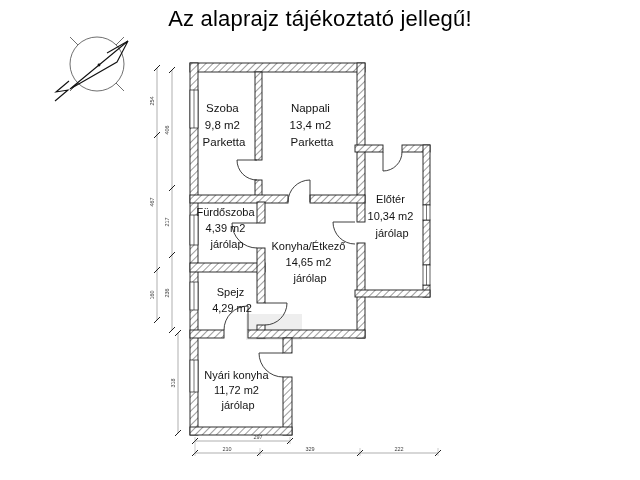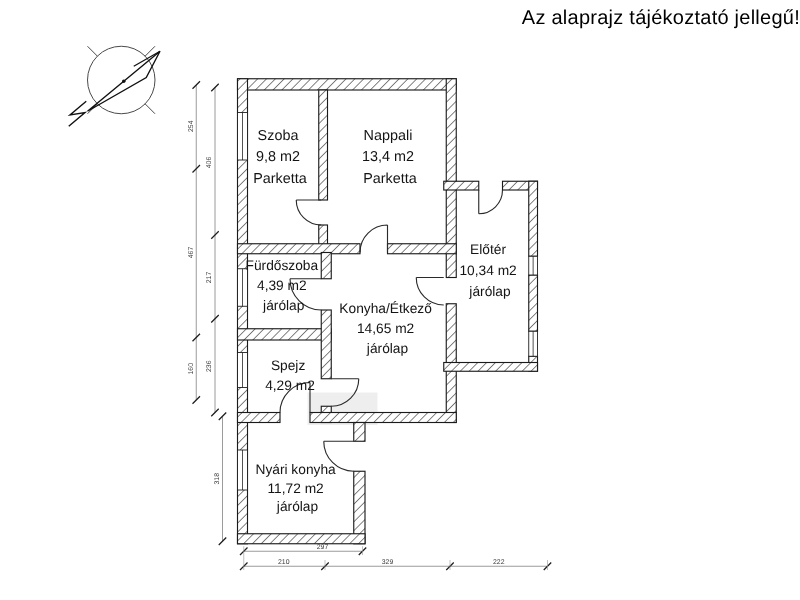--- a/index.html
+++ b/index.html
@@ -1,19 +1,19 @@
 <!DOCTYPE html>
 <html><head>
 <meta charset="utf-8">
 <style>
   html,body{margin:0;padding:0;background:#ffffff;}
   .stage{position:relative;width:640px;height:480px;background:#ffffff;overflow:hidden;
          font-family:"Liberation Sans",sans-serif;}
-  .title{position:absolute;top:6px;left:0;width:640px;text-align:right;
-         font-size:16px;color:#000;letter-spacing:0.2px;}
+  .title{position:absolute;top:6px;left:0;width:640px;text-align:center;
+         font-size:22px;color:#000;letter-spacing:0.2px;}
   svg{position:absolute;left:0;top:0;}
   .room-label{font-family:"Liberation Sans",sans-serif;font-size:11px;fill:#141414;}
   .room-label-lg{font-family:"Liberation Sans",sans-serif;font-size:11.5px;fill:#141414;}
   .dim-text{font-family:"Liberation Sans",sans-serif;font-size:5.5px;fill:#3c3c3c;}
   .wall{stroke:#1a1a1a;stroke-width:0.9;}
   .win{fill:#ffffff;stroke:#1a1a1a;stroke-width:0.7;}
   .winline{stroke:#1a1a1a;stroke-width:0.6;}
   .door{stroke:#2a2a2a;stroke-width:0.9;fill:none;}
   .dimline{stroke:#7a7a7a;stroke-width:0.6;fill:none;}
   .tick{stroke:#1f1f1f;stroke-width:1;}

